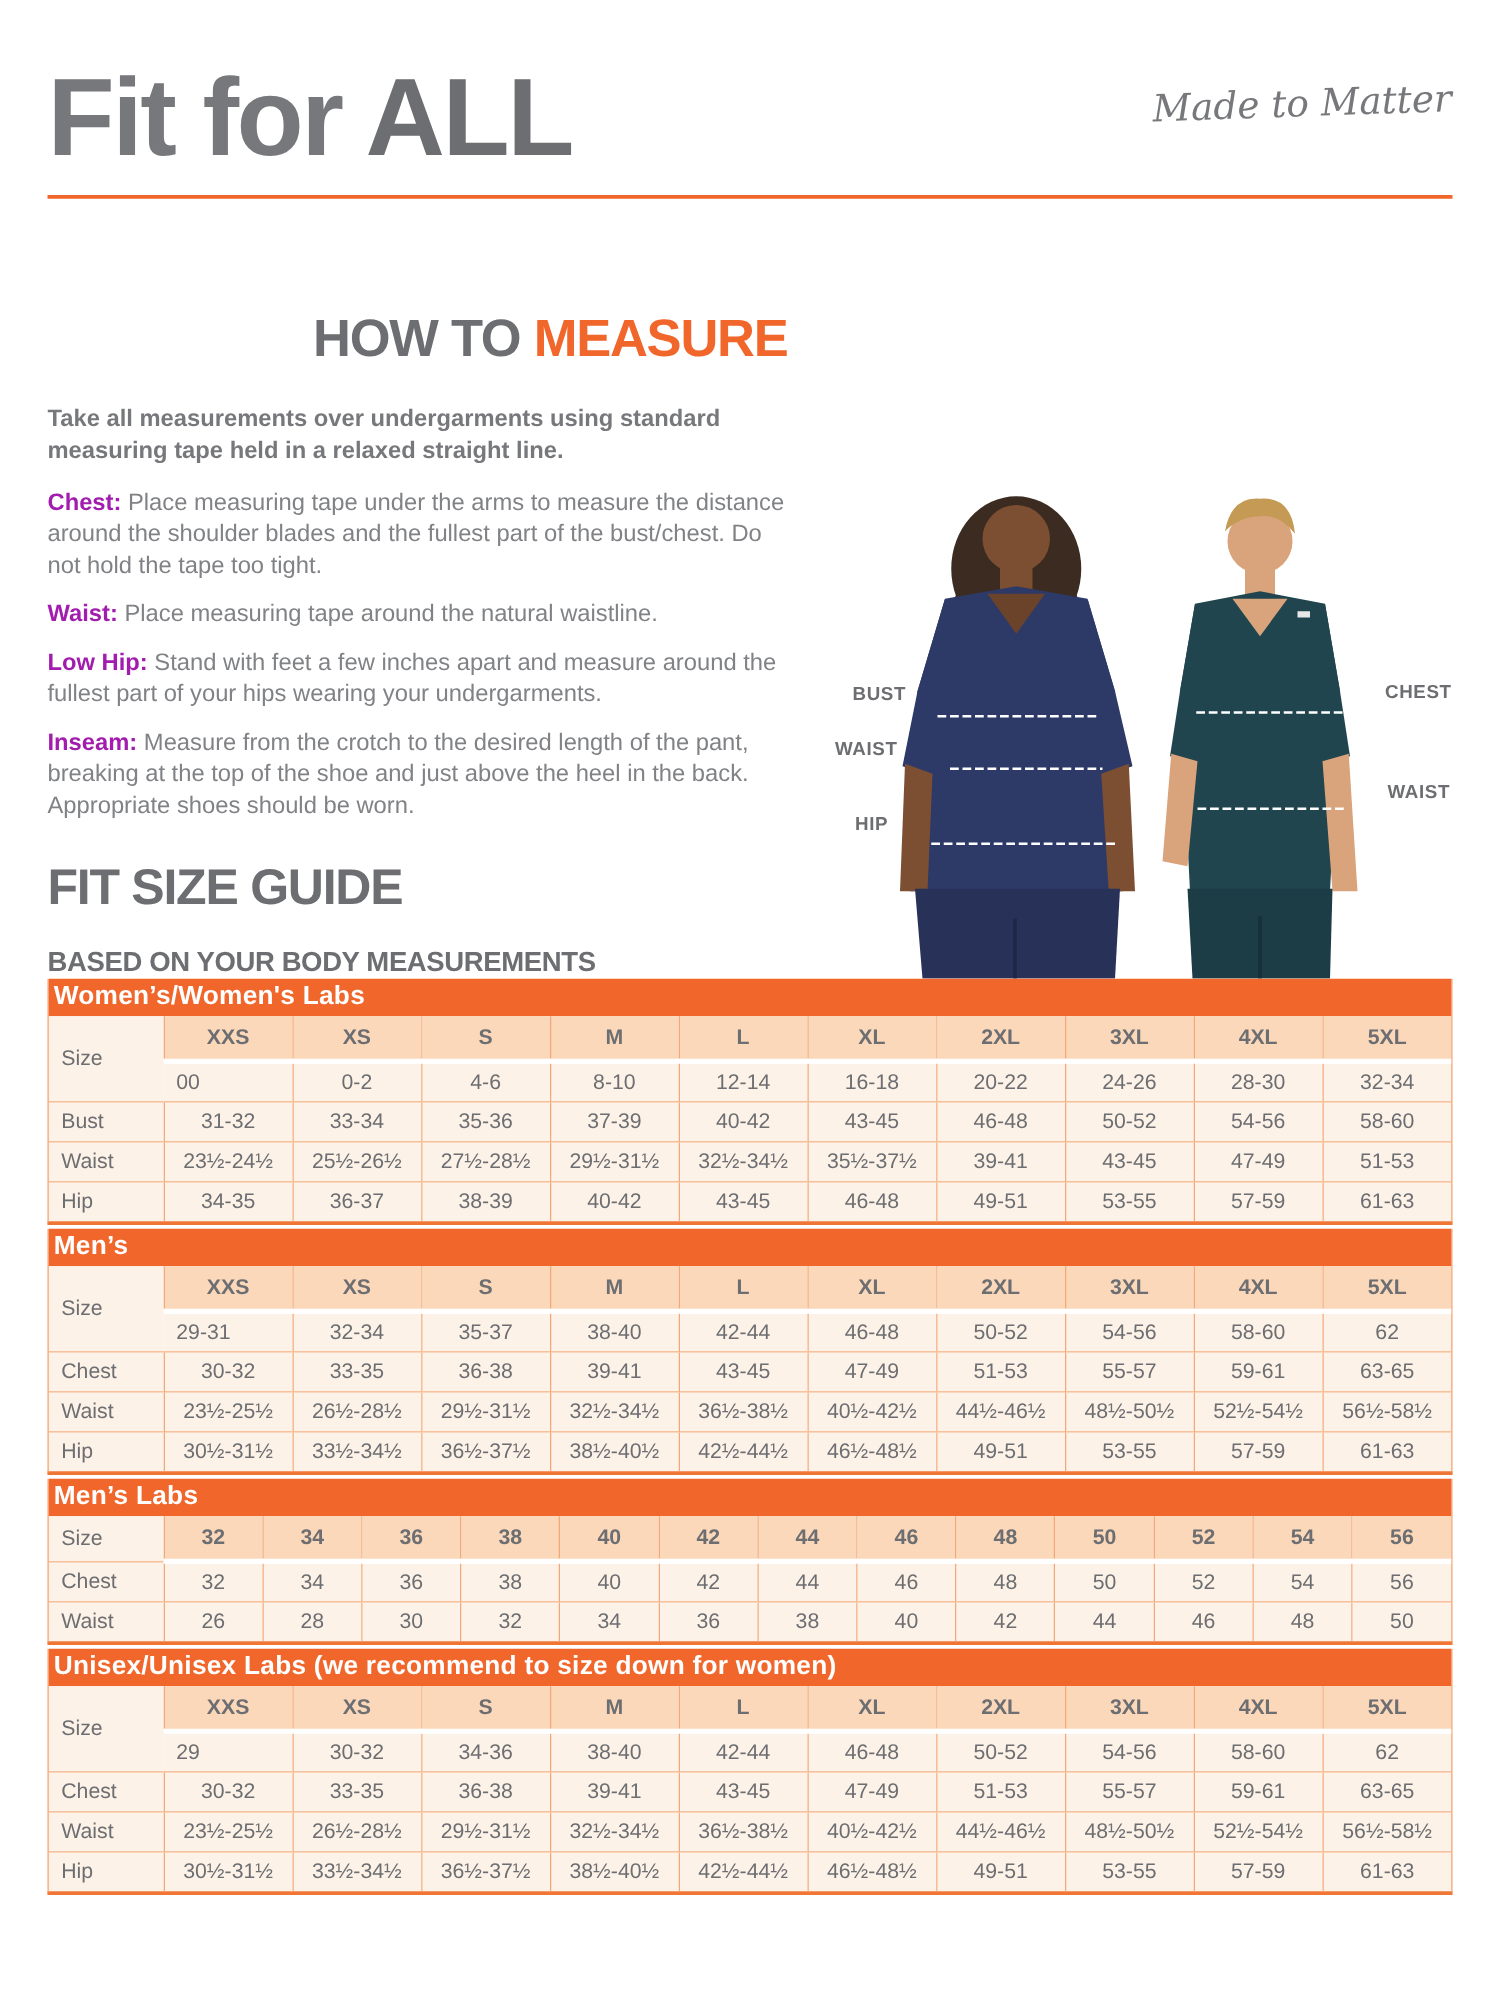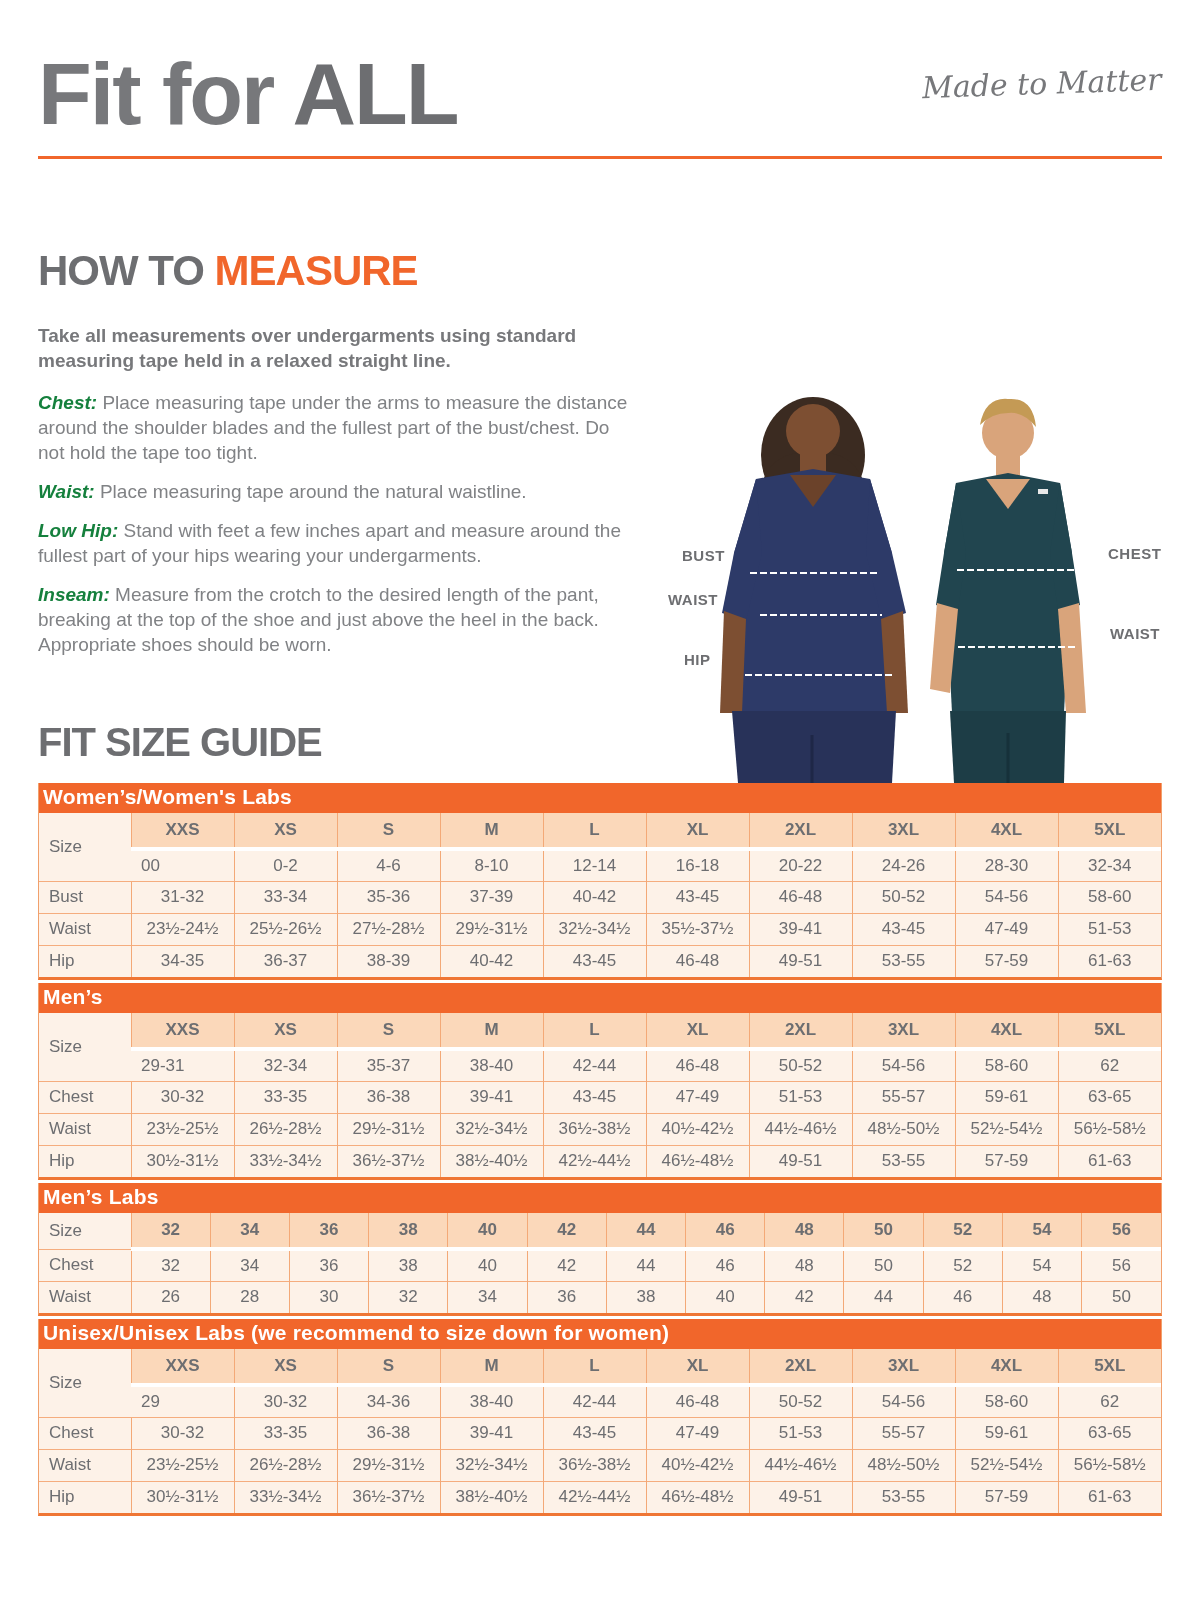--- a/index.html
+++ b/index.html
@@ -14,32 +14,32 @@
   .title .heavy { font-weight:bold; color:#6d6e71; }
   .logo { position:absolute; right:0; top:14px; text-align:center; }
   .logo-word { font-size:46px; font-weight:bold; color:#f1662b; letter-spacing:5px; line-height:1; }
   .logo-reg { font-size:14px; vertical-align:6px; letter-spacing:0; }
   .logo-tag { font-family:"DejaVu Serif", serif; font-style:italic; font-size:30px; color:#77787b;
               margin-top:2px; transform:rotate(-2deg); }
   .rule { position:absolute; left:38px; top:156px; width:1124px; height:3px; background:#f1662b; }
 
   
   .howto { position:absolute; left:38px; top:247px; width:592px; }
-  .h2 { font-size:42px; font-weight:bold; letter-spacing:-1px; color:#6d6e71; margin-bottom:22px; }
+  .h2 { font-size:42px; font-weight:bold; letter-spacing:-1px; color:#6d6e71; margin-bottom:22px;text-align:right; }
   .h2 .orange { color:#f1662b; }
   .intro { font-size:19px; font-weight:bold; line-height:25px; margin-bottom:17px; color:#77787b;margin-top:28px; }
   .mitem { font-size:19px; line-height:25px; margin-bottom:14px; color:#808285; }
-  .mitem .lbl { color:#15803d; font-weight:bold;font-style:italic; }
+  .mitem .lbl { color:#a21caf; font-weight:bold; }
 
   
   .figures { position:absolute; left:640px; top:383px; width:560px; height:400px; overflow:hidden; }
   .fig-label { position:absolute; font-size:15px; font-weight:bold; color:#6d6e71; letter-spacing:0.5px; }
 
   
-  .guide-head { position:absolute; left:38px; top:720px; }
+  .guide-head { position:absolute; left:38px; top:688px; }
   .h2b { font-size:40px; font-weight:bold; letter-spacing:-1px; color:#6d6e71; }
   .sub { font-size:22px; font-weight:bold; color:#6d6e71; margin-top:24px; letter-spacing:-0.3px; }
 
   
   .tables { position:absolute; left:38px; top:783px; width:1124px; }
   .tblock { border-left:1px solid #f1a06c; border-right:1px solid #f1a06c;
             border-bottom:3px solid #ef7634; margin-bottom:3px; }
   .banner { background:#f1662b; color:#fff; font-weight:bold; font-size:21px;
             padding:2px 0 4px 4px; letter-spacing:0.2px; }
   table { width:100%; border-collapse:collapse; table-layout:fixed; }

